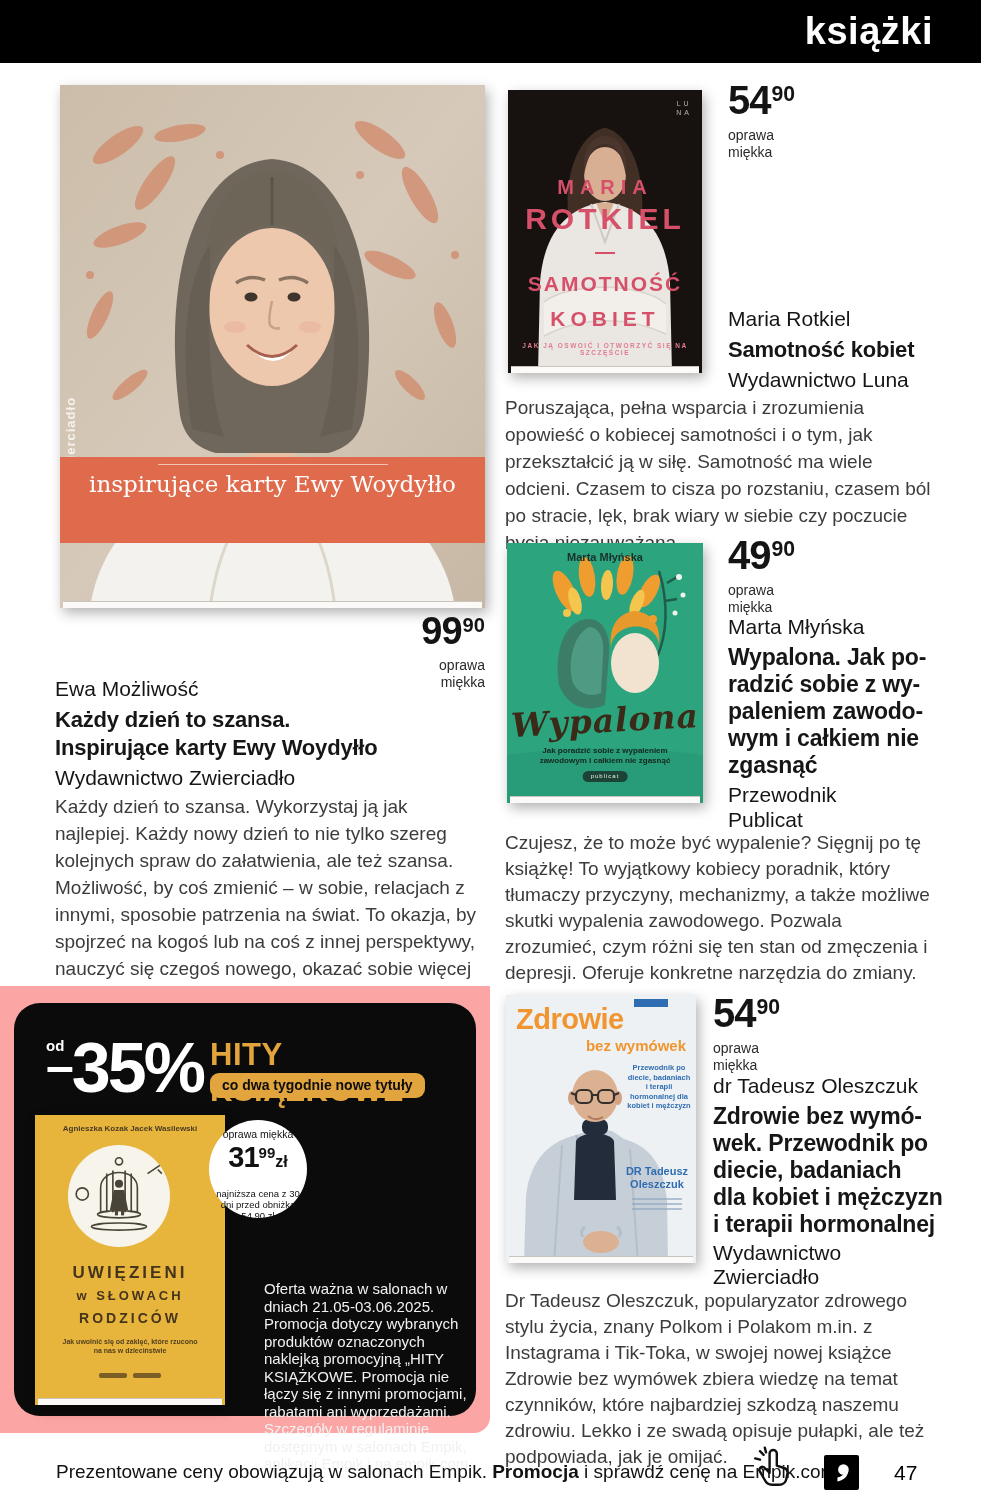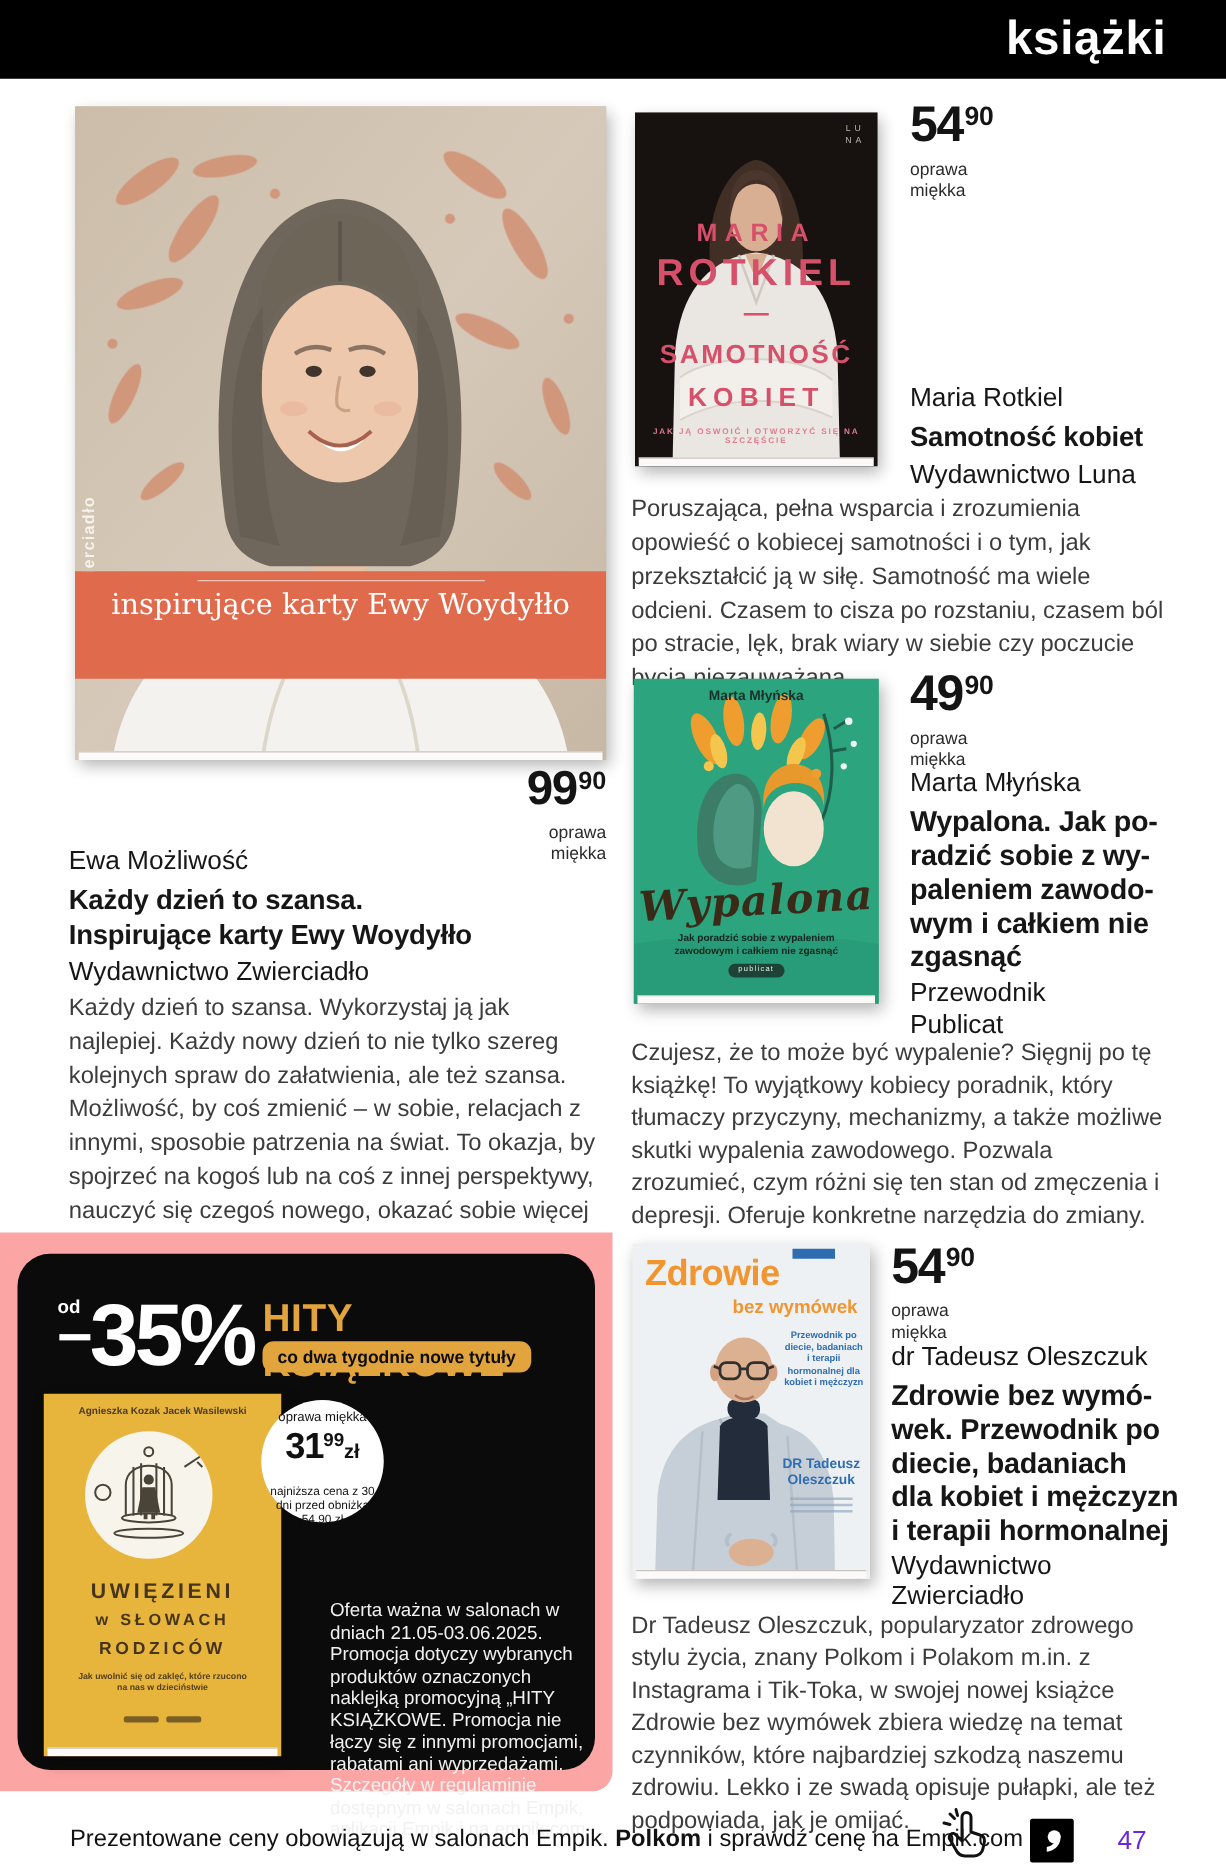--- a/index.html
+++ b/index.html
@@ -111,21 +111,21 @@
   .badge-note { font-size:9.5px; line-height:11px; margin-top:11px; }
 
   .terms { position:absolute; left:250px; top:277px; width:214px; font-size:15px; line-height:17.5px; color:#f1f1f1; }
 
   
   .footer-text { position:absolute; left:56px; top:1461px; font-size:19px; color:#121212; }
   .footer-text b { font-weight:700; }
   .hand { position:absolute; left:748px; top:1444px; width:48px; height:48px; }
   .empik-logo { position:absolute; left:824px; top:1455px; width:35px; height:35px; background:#000; border-radius:2px;
                 display:flex; align-items:center; justify-content:center; }
-  .page-num { position:absolute; left:894px; top:1461px; font-size:21px; color:#6d28d9; }
+  .page-num { position:absolute; left:894px; top:1461px; font-size:21px; color:#000000; }
 </style>
 </head>
 <body>
 
 <div class="page">
 
   <header class="topbar">
     <span class="topbar-title">książki</span>
   </header>
 
@@ -423,21 +423,21 @@
 
     <div class="badge">
       <div class="badge-binding">oprawa miękka</div>
       <div class="badge-price">
         <span>31</span><span class="sup">99</span><span class="cur">zł</span>
       </div>
       <div class="badge-note">najniższa cena z 30 dni przed obniżką 54,90 zł</div>
     </div>
   </div>
 
-  <p class="footer-text"><span>Prezentowane ceny obowiązują w salonach Empik. </span><b>Polkom</b><span> i sprawdź cenę na Empik.com</span></p>
+  <p class="footer-text"><span>Prezentowane ceny obowiązują w salonach Empik. </span><b>Promocja</b><span> i sprawdź cenę na Empik.com</span></p>
 
   <svg class="hand" viewBox="0 0 40 40">
     <g fill="none" stroke="#111" stroke-width="2" stroke-linecap="round" stroke-linejoin="round">
       <path d="M18 15 v-7 a3 3 0 0 1 6 0 v10 l6 2 a4 4 0 0 1 3 4 l-1 5 a6 6 0 0 1 -6 5 h-6 a7 7 0 0 1 -6 -4 l-4 -7 a2.5 2.5 0 0 1 4 -3 l4 4 z"></path>
       <path d="M10 6 l3 3 M6 12 l4 1 M14 3 l1 4"></path>
     </g>
   </svg>
 
   <div class="empik-logo">
     <svg width="24" height="24" viewBox="0 0 34 34">

